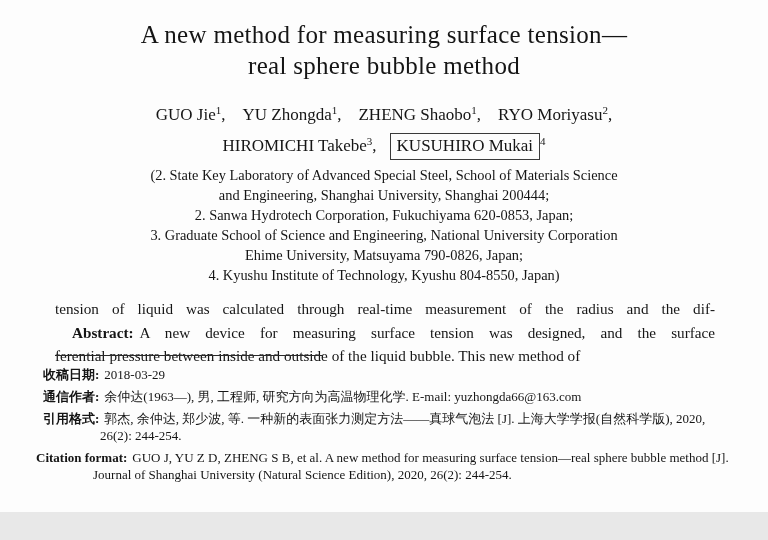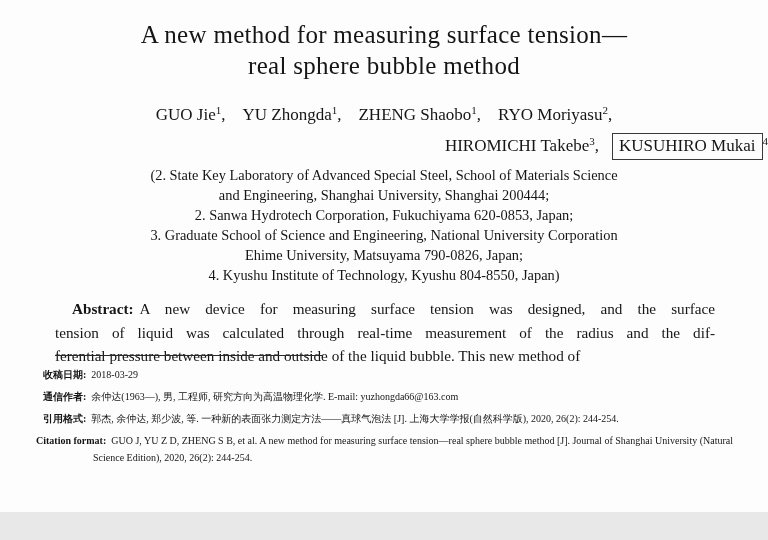--- a/index.html
+++ b/index.html
@@ -5,39 +5,39 @@
   html,body { margin:0; padding:0; background:#e8e8e8; }
   .page {
     position:relative; width:768px; height:512px; margin:0 auto;
     background:#fdfdfd; overflow:hidden;
     font-family:"Liberation Serif","DejaVu Serif",serif; color:#151515;
   }
   
   .title { margin-top:19px; text-align:center; font-size:25px; line-height:31px; letter-spacing:.3px; }
   
   .authors { margin-top:22px; text-align:center; font-size:17px; line-height:23px; }
-  .authors-row2 { margin-top:5px;text-align:right; }
+  .authors-row2 { margin-top:5px; }
   .author { white-space:nowrap; }
   .authors-row1 .author { margin-right:17px;margin-top:16px; }
   .authors-row1 .author:last-child { margin-right:0; }
   .authors-row2 .author-first { margin-right:13px; }
   .sup { font-size:11px; position:relative; top:-6px; letter-spacing:0; }
   .name-box { display:inline-block; border:1px solid #3a3a3a; padding:0 6px 2px 6px; }
   
   .affils { margin-top:5px; text-align:center; font-size:14.4px; line-height:20px; }
   
   .abstract { margin:12px 53px 0 55px; font-size:15.2px; line-height:23.5px; }
   .abs-line { text-align:justify; text-align-last:justify; }
   .abs-line.first { text-indent:17px; }
   .abs-line.last { text-align-last:left; }
   .abs-label { font-weight:bold; margin-right:6px; }
   
   .footer { position:absolute; left:0; top:355px; width:768px; }
   .footnote-rule { width:268px; margin:0 0 10px 55px; border:0; border-top:1.6px solid #2a2a2a; }
-  .fnotes { margin:0 28px 0 36px; font-size:10px; line-height:17px; }
+  .fnotes { margin:0 28px 0 36px; font-size:13px; line-height:17px; }
   .fn { padding-left:57px; text-indent:-57px; margin-bottom:5px; }
   .fn.cn { margin-left:7px; }
   .fn-label { font-weight:bold; margin-right:5px; }
 </style>
 </head>
 <body>
 
 <div class="page">
 
   <div class="title">
@@ -57,22 +57,22 @@
   <div class="affils">
     <div>(2. State Key Laboratory of Advanced Special Steel, School of Materials Science</div>
     <div>and Engineering, Shanghai University, Shanghai 200444;</div>
     <div>2. Sanwa Hydrotech Corporation, Fukuchiyama 620-0853, Japan;</div>
     <div>3. Graduate School of Science and Engineering, National University Corporation</div>
     <div>Ehime University, Matsuyama 790-0826, Japan;</div>
     <div>4. Kyushu Institute of Technology, Kyushu 804-8550, Japan)</div>
   </div>
 
   <div class="abstract">
+    <div class="abs-line">tension of liquid was calculated through real-time measurement of the radius and the dif-</div>
     <div class="abs-line first"><span class="abs-label">Abstract:</span><span>A new device for measuring surface tension was designed, and the surface</span></div>
-    <div class="abs-line">tension of liquid was calculated through real-time measurement of the radius and the dif-</div>
     <div class="abs-line last">ferential pressure between inside and outside of the liquid bubble. This new method of</div>
   </div>
 
   <div class="footer">
     <hr class="footnote-rule">
     <div class="fnotes">
       <div class="fn cn"><span class="fn-label">收稿日期:</span><span>2018-03-29</span></div>
       <div class="fn cn"><span class="fn-label">通信作者:</span><span>余仲达(1963—), 男, 工程师, 研究方向为高温物理化学. E-mail: yuzhongda66@163.com</span></div>
       <div class="fn cn"><span class="fn-label">引用格式:</span><span>郭杰, 余仲达, 郑少波, 等. 一种新的表面张力测定方法——真球气泡法 [J]. 上海大学学报(自然科学版), 2020, 26(2): 244-254.</span></div>
       <div class="fn"><span class="fn-label">Citation format:</span><span>GUO J, YU Z D, ZHENG S B, et al. A new method for measuring surface tension—real sphere bubble method [J]. Journal of Shanghai University (Natural Science Edition), 2020, 26(2): 244-254.</span></div>

